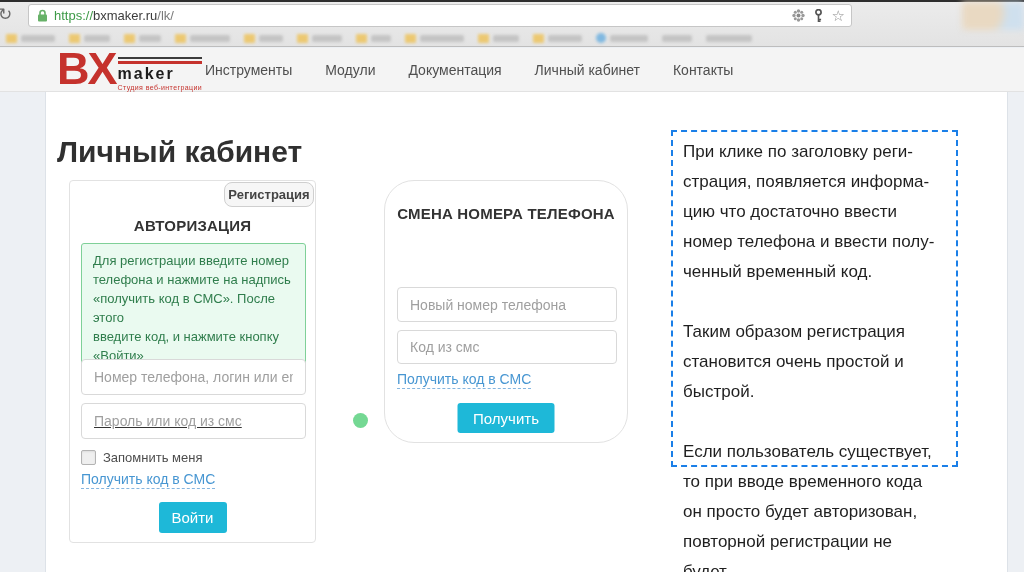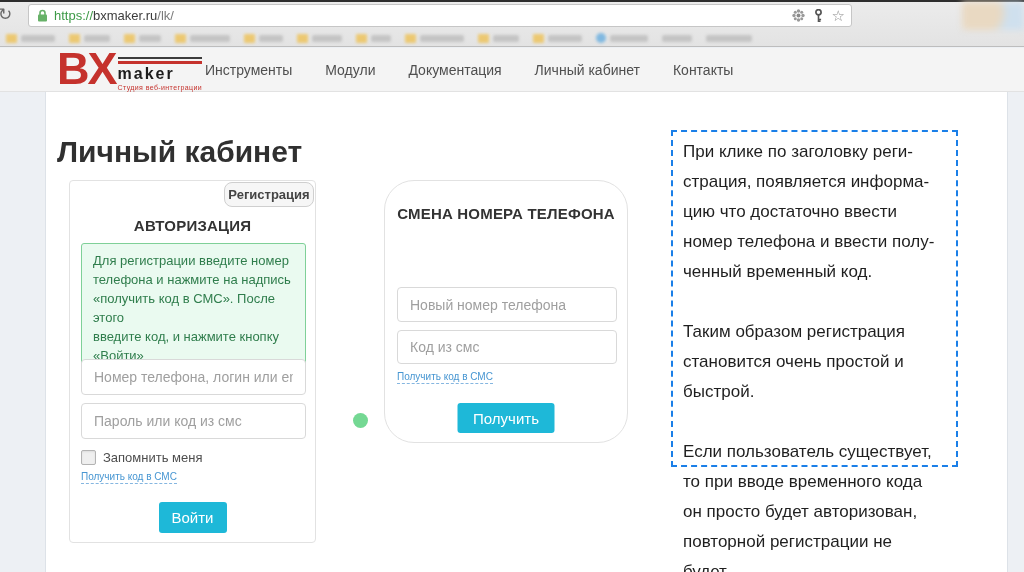--- a/index.html
+++ b/index.html
@@ -80,32 +80,32 @@
                font-size:13px; line-height:19px; color:#2f7d4c; white-space:pre-line; }
   .red-box { position:absolute; left:12px; top:51px; width:220px; height:44px; background:#fdeeec;
              border:2px solid #e0574b; border-radius:2px; display:flex; align-items:center;
              padding-left:11px; font-size:14px; color:#3a3a3a; }
 
   .tfield { position:absolute; left:11px; width:225px; height:36px; border:1px solid #d9d9d9;
             border-radius:4px; background:#fff; font-family:inherit; font-size:14px; color:#333;
             padding:8px 12px; outline:none; }
   .tfield::placeholder { color:#9f9f9f; opacity:1; }
   .auth-login { top:178px; }
-  .auth-pass  { top:222px; }
+  .auth-pass  { top:222px;text-decoration:underline; }
   .pc-phone { top:106px; width:220px; left:12px; height:35px; }
   .pc-code  { top:149px; width:220px; left:12px; height:34px; }
   .green-dot { position:absolute; left:283px; top:232px; width:15px; height:15px; border-radius:50%;
                background:#74d893; }
 
   .remember { position:absolute; left:11px; top:269px; display:flex; align-items:center; gap:7px; }
   .cb { width:15px; height:15px; background:#efefef; border:1px solid #b3b3b3; border-radius:2px;
         box-shadow:inset 0 1px 2px rgba(0,0,0,.08); cursor:pointer; }
   .remember span.lbl { font-size:13px; color:#4d4d4d; }
 
-  .sms-link { position:absolute; font-size:10px; color:#4796d2; text-decoration:none;
+  .sms-link { position:absolute; font-size:14px; color:#4796d2; text-decoration:none;
               border-bottom:1px dashed #85b6e0; padding-bottom:1px; cursor:pointer; }
   .auth-sms  { left:11px; top:290px; }
   .phone-sms { left:12px; top:190px; }
 
   .cyan-btn { position:absolute; left:50%; transform:translateX(-50%); background:#1eb8d8;
               color:#fff; border:none; border-radius:3px; font-family:inherit; font-size:15px;
               cursor:pointer; }
   .auth-btn  { top:321px; width:68px; height:31px; }
   .phone-btn { top:222px; width:97px; height:30px; }
 

